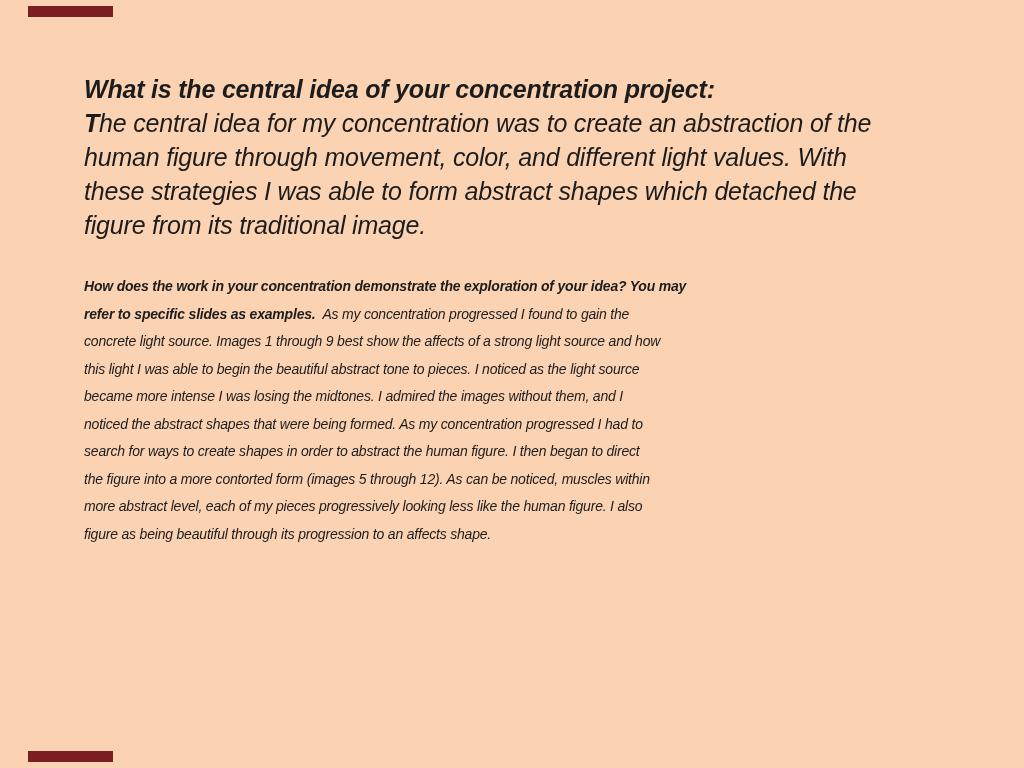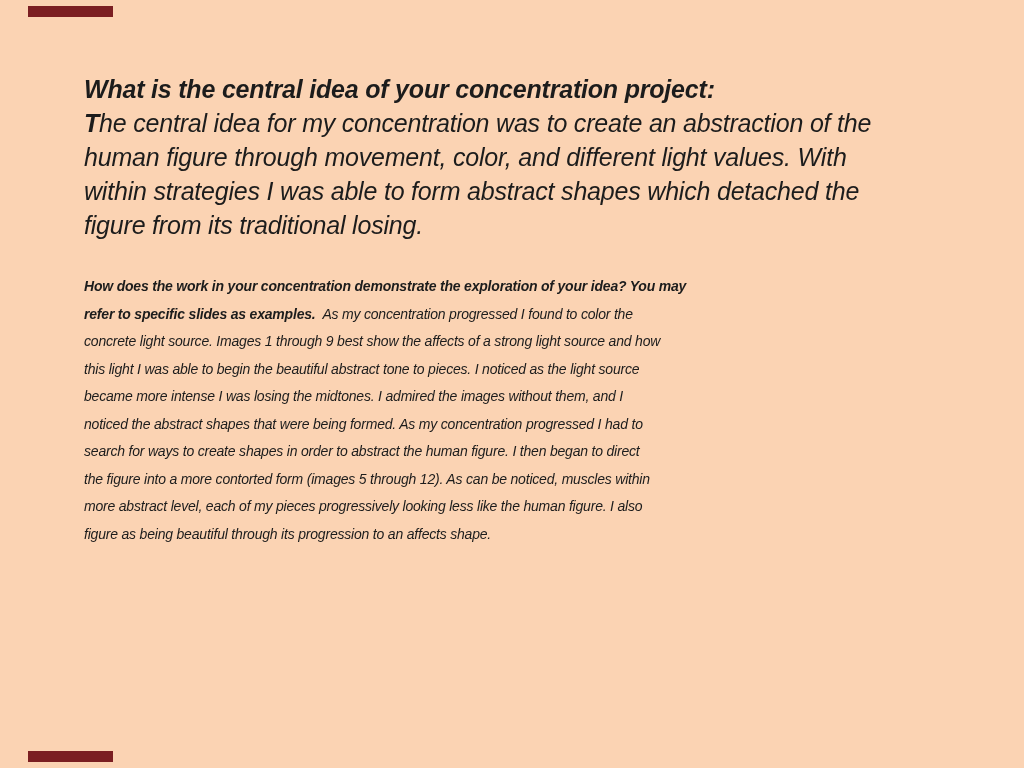--- a/index.html
+++ b/index.html
@@ -61,29 +61,29 @@
 
 <div class="slide">
 
   <div class="edge-marker top"></div>
 
   <div class="textblock block1">
     <div class="line heading">What is the central idea of your concentration project:</div>
     <div>
         <div class="line"><b>T</b><span>he central idea for my concentration was to create an abstraction of the</span></div>
         <div class="line"><span>human figure through movement, color, and different light values. With</span></div>
-        <div class="line"><span>within strategies I was able to form abstract shapes which detached the</span></div>
-        <div class="line"><span>figure from its traditional losing.</span></div>
+        <div class="line"><span>these strategies I was able to form abstract shapes which detached the</span></div>
+        <div class="line"><span>figure from its traditional image.</span></div>
       </div>
   </div>
 
   <div class="textblock block2">
     <div>
         <div class="line"><b>How does the work in your concentration demonstrate the exploration of your idea? You may</b></div>
-        <div class="line"><b>refer to specific slides as examples.</b><span>  As my concentration progressed I found to color the</span></div>
+        <div class="line"><b>refer to specific slides as examples.</b><span>  As my concentration progressed I found to gain the</span></div>
         <div class="line"><span>concrete light source. Images 1 through 9 best show the affects of a strong light source and how</span></div>
         <div class="line"><span>this light I was able to begin the beautiful abstract tone to pieces. I noticed as the light source</span></div>
         <div class="line"><span>became more intense I was losing the midtones. I admired the images without them, and I</span></div>
         <div class="line"><span>noticed the abstract shapes that were being formed. As my concentration progressed I had to</span></div>
         <div class="line"><span>search for ways to create shapes in order to abstract the human figure. I then began to direct</span></div>
         <div class="line"><span>the figure into a more contorted form (images 5 through 12). As can be noticed, muscles within</span></div>
         <div class="line"><span>more abstract level, each of my pieces progressively looking less like the human figure. I also</span></div>
         <div class="line"><span>figure as being beautiful through its progression to an affects shape.</span></div>
       </div>
   </div>

